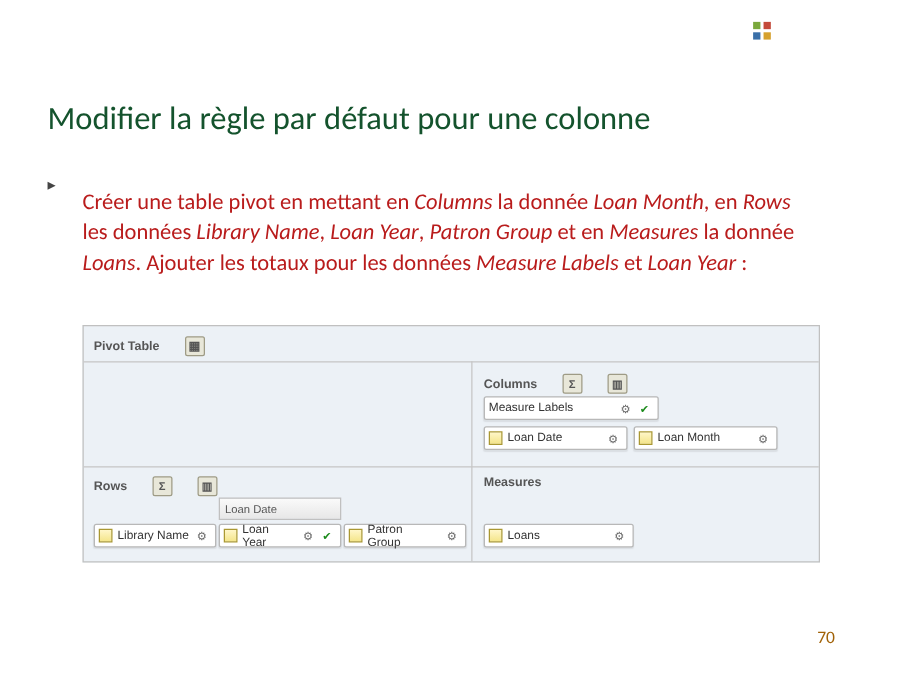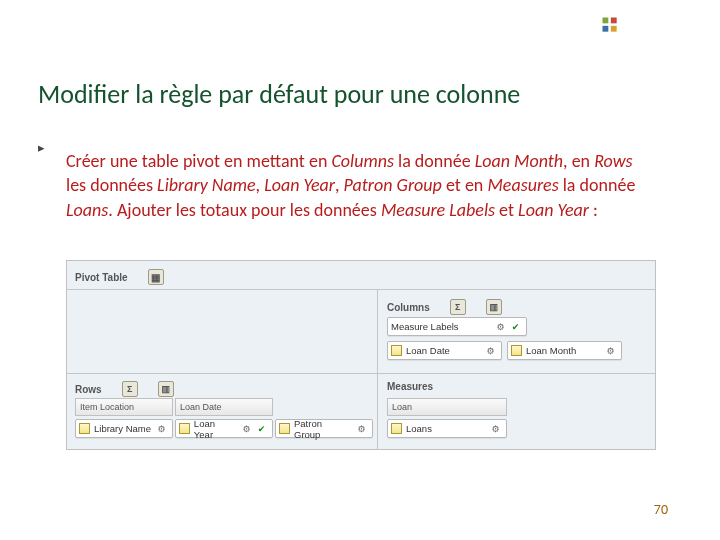--- a/index.html
+++ b/index.html
@@ -139,21 +139,20 @@
         <span class="mini">⚙</span>
       </span>
   </div>
 
   <div class="panel-label" style="top:120px; left:8px;">
     <span>Rows</span>
     <span class="iconbtn">Σ</span>
     <span class="iconbtn">▥</span>
   </div>
 
-  <div class="header-cell" style="top:137px; left:8px; width:98px;">Item Location</div>
   <div class="header-cell" style="top:137px; left:108px; width:98px;">Loan Date</div>
 
   <div class="pill" style="top:158px; left:8px; width:98px;">
     <span class="cube"></span>
     <span>Library Name</span>
     <span class="after-icons">
         <span class="mini">⚙</span>
       </span>
   </div>
   <div class="pill" style="top:158px; left:108px; width:98px;">
@@ -169,21 +168,20 @@
     <span>Patron Group</span>
     <span class="after-icons">
         <span class="mini">⚙</span>
       </span>
   </div>
 
   <div class="panel-label" style="top:120px; left:320px;">
     <span>Measures</span>
   </div>
 
-  <div class="header-cell" style="top:137px; left:320px; width:120px;">Loan</div>
 
   <div class="pill" style="top:158px; left:320px; width:120px;">
     <span class="cube"></span>
     <span>Loans</span>
     <span class="after-icons">
         <span class="mini">⚙</span>
       </span>
   </div>
 
 </div>

